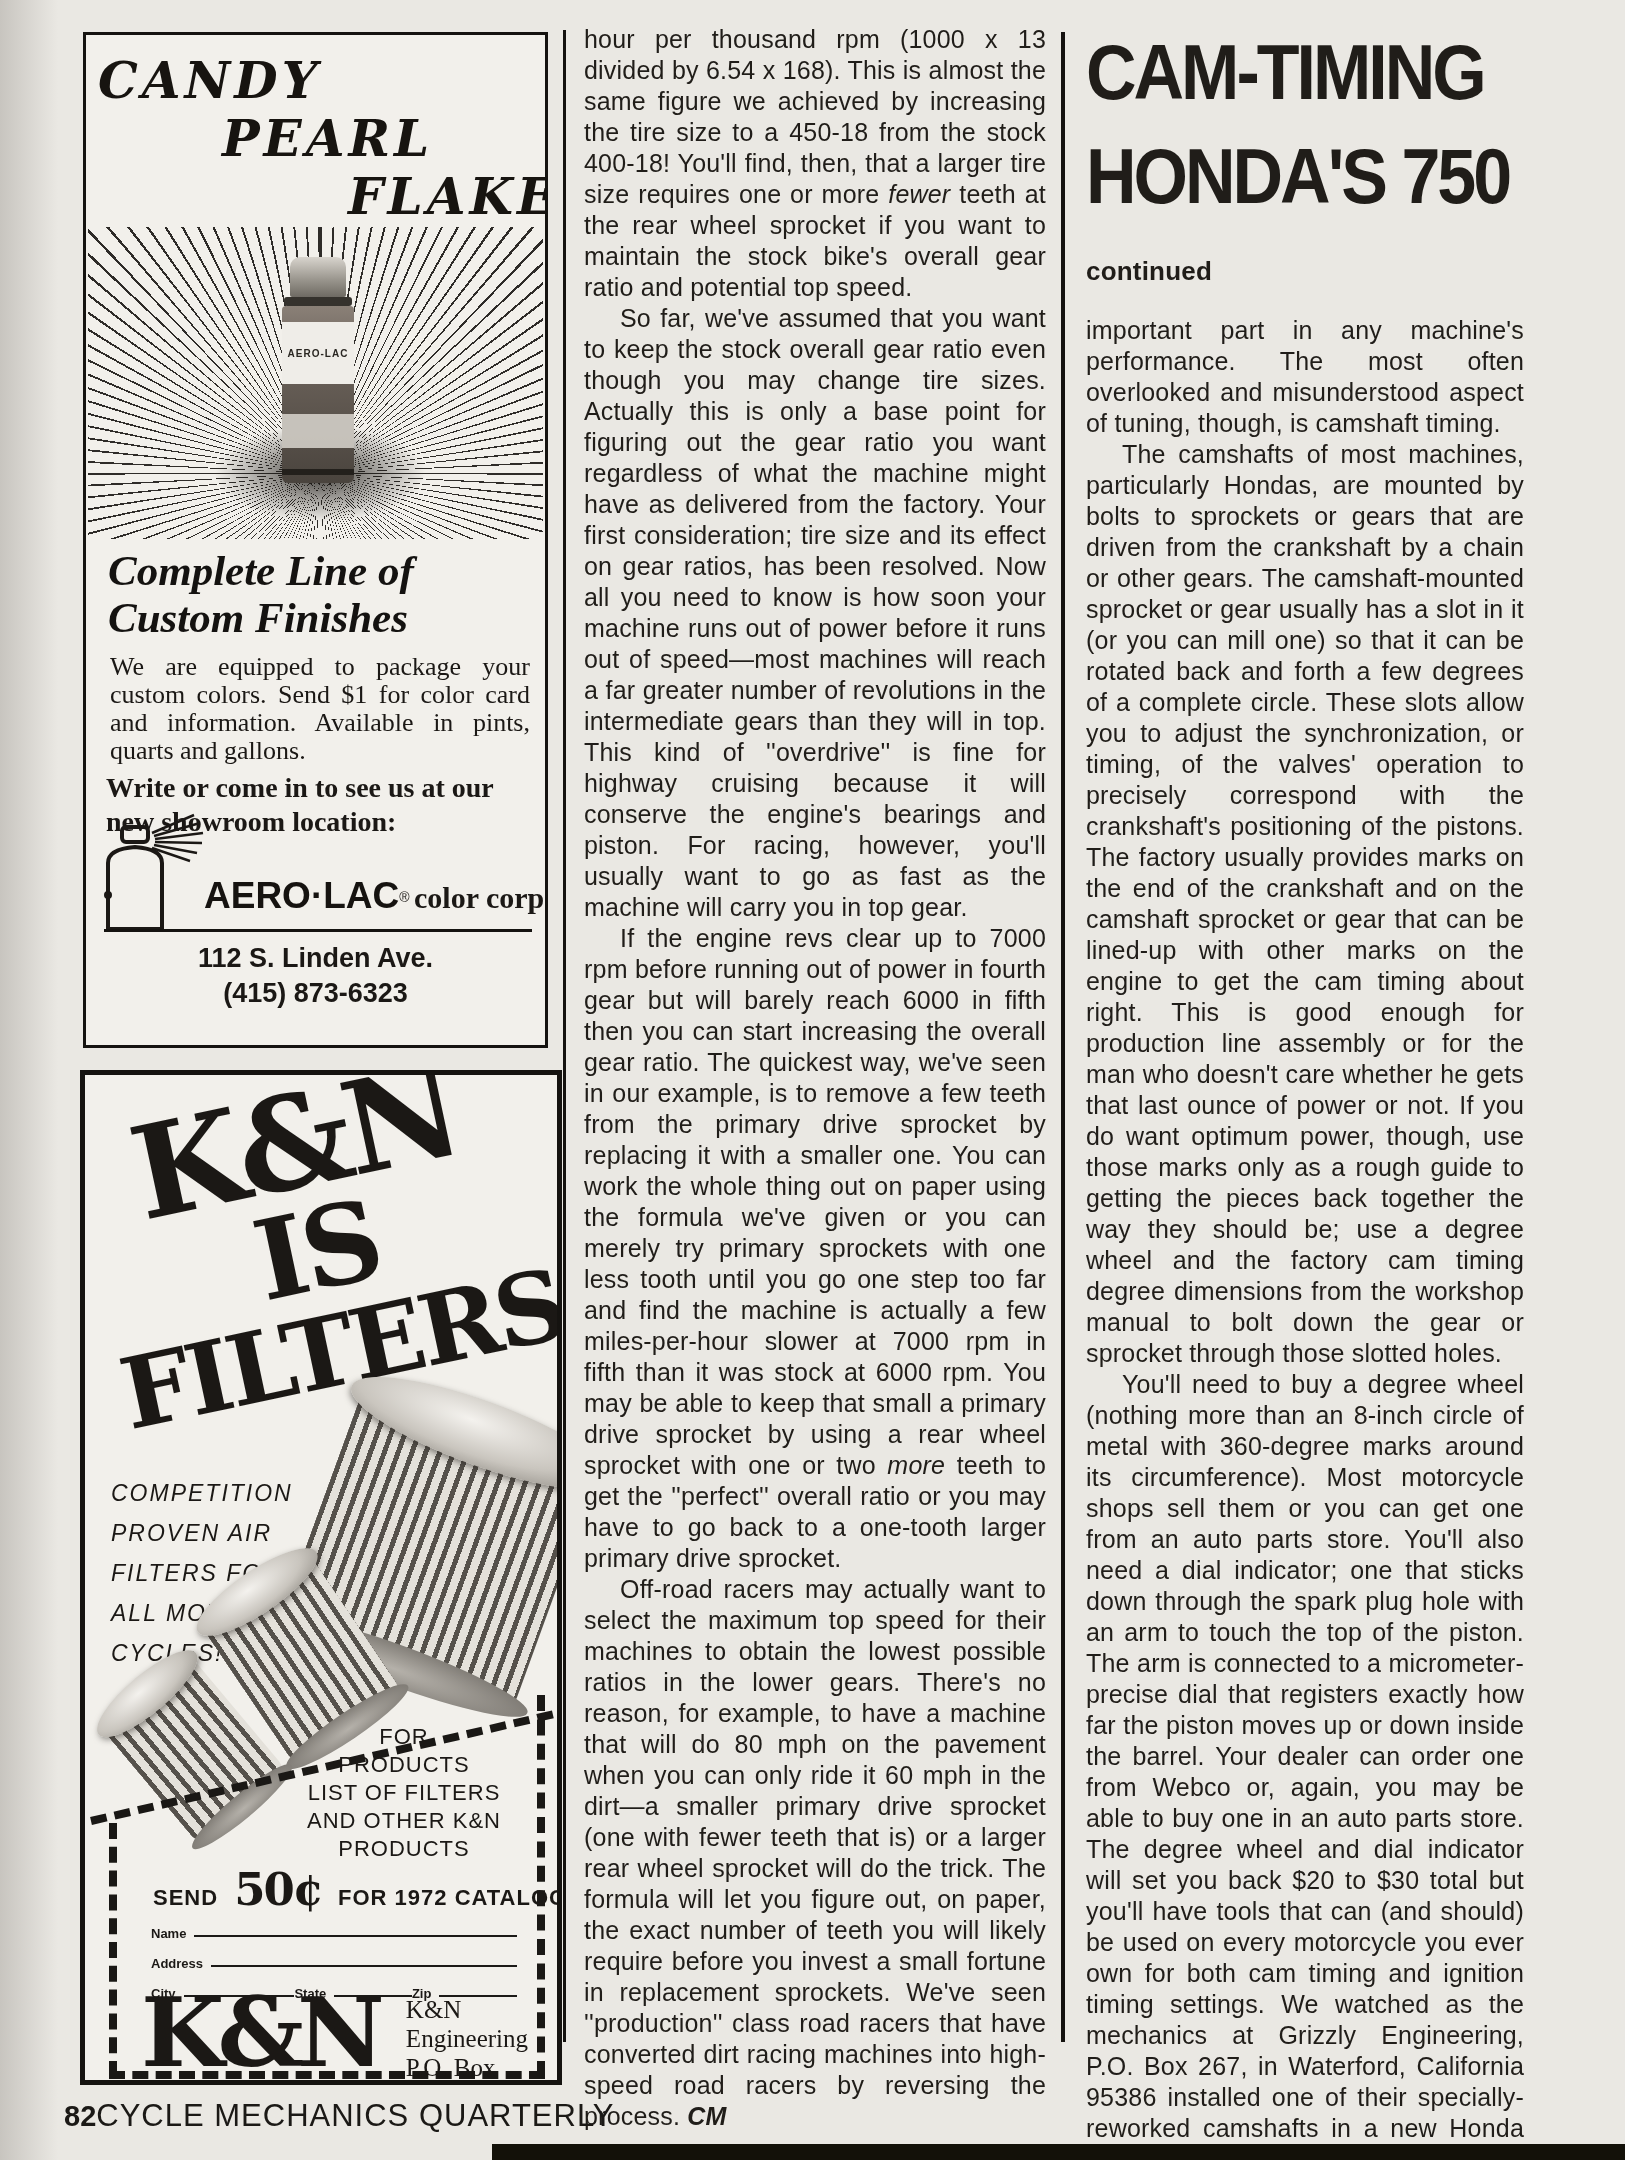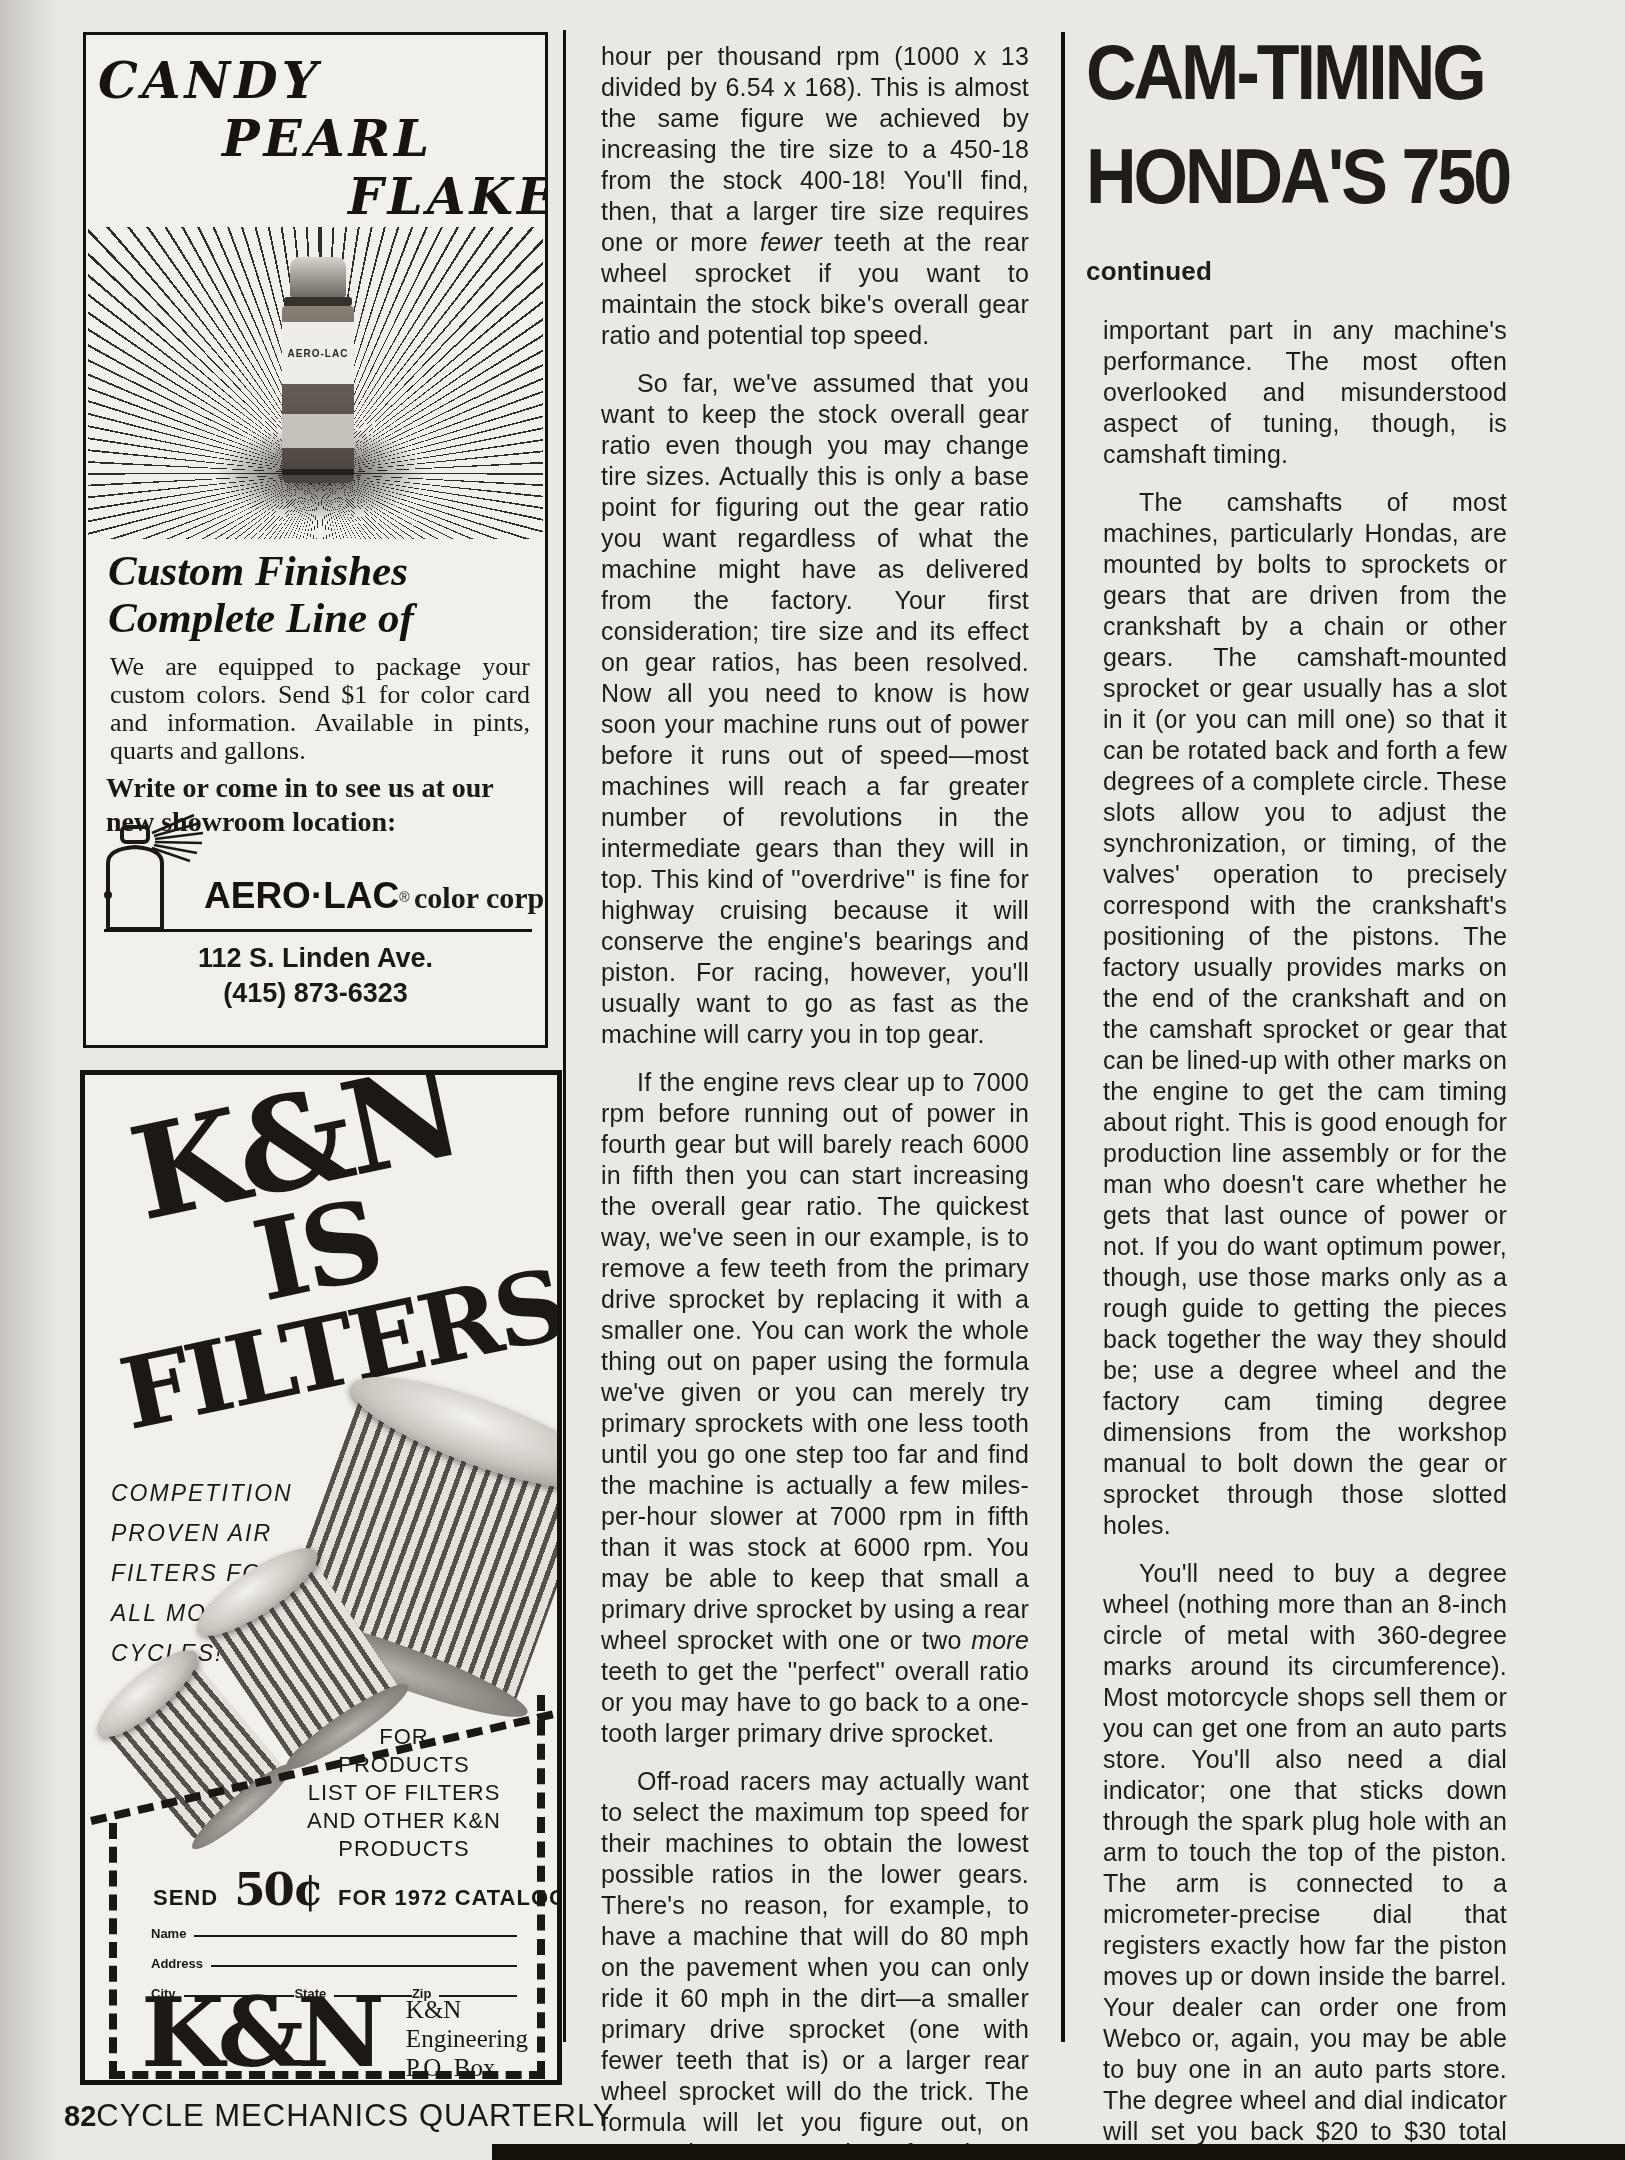--- a/index.html
+++ b/index.html
@@ -10,21 +10,21 @@
 
   
   .vrule{position:absolute;background:#14120f;}
   #vrule-1{left:563px;top:30px;width:3px;height:2012px;}
   #vrule-2{left:1061px;top:32px;width:4px;height:2010px;}
 
   
   .article-col{position:absolute;text-align:justify;color:#201d19;}
   #col-mid{left:584px;top:24px;width:462px;font-size:25px;line-height:31px;letter-spacing:.2px;}
   #col-right{left:1086px;top:30px;width:438px;font-size:25px;line-height:31px;letter-spacing:.2px;}
-  .article-col p{margin:17px;}
+  .article-col p{margin:0;}
   .article-col p.indent{text-indent:36px;}
   .italic{font-style:italic;}
   .bolditalic{font-style:italic;font-weight:bold;}
   .cam-title{font-weight:bold;font-size:70px;line-height:76px;letter-spacing:-3px;
     transform:scaleY(1.12);transform-origin:left top;white-space:nowrap;text-align:left;}
   #cam-title-2{margin-top:28px;}
   .continued{font-weight:bold;font-size:26px;margin-top:46px;text-align:left;}
   #cam-body{margin-top:28px;}
 
   
@@ -128,22 +128,22 @@
       <div class="can-cap"></div>
       <div class="can-ring"></div>
       <div class="can-body">
         <div class="can-label">AERO-LAC</div>
         <div class="can-label2"></div>
         <div class="can-foot"></div>
       </div>
     </div>
 
     <div class="al-subhead">
+      <div>Complete Line of</div>
       <div>Custom Finishes</div>
-      <div>Complete Line of</div>
     </div>
     <div class="al-body">We are equipped to package your custom colors. Send $1 for color card and information. Available in pints, quarts and gallons.</div>
     <div class="al-cta">Write or come in to see us at our new showroom location:</div>
 
     <svg class="spray-icon" viewBox="0 0 110 126">
       <g fill="none" stroke="#1b1815" stroke-width="4">
         <rect x="28" y="20" width="26" height="15" rx="4"></rect>
         <path d="M14 122 L14 56 Q14 42 41 40 Q68 42 68 56"></path>
         <path d="M14 122 L68 122 L68 56"></path>
         <circle cx="14" cy="88" r="2" fill="#1b1815"></circle>

